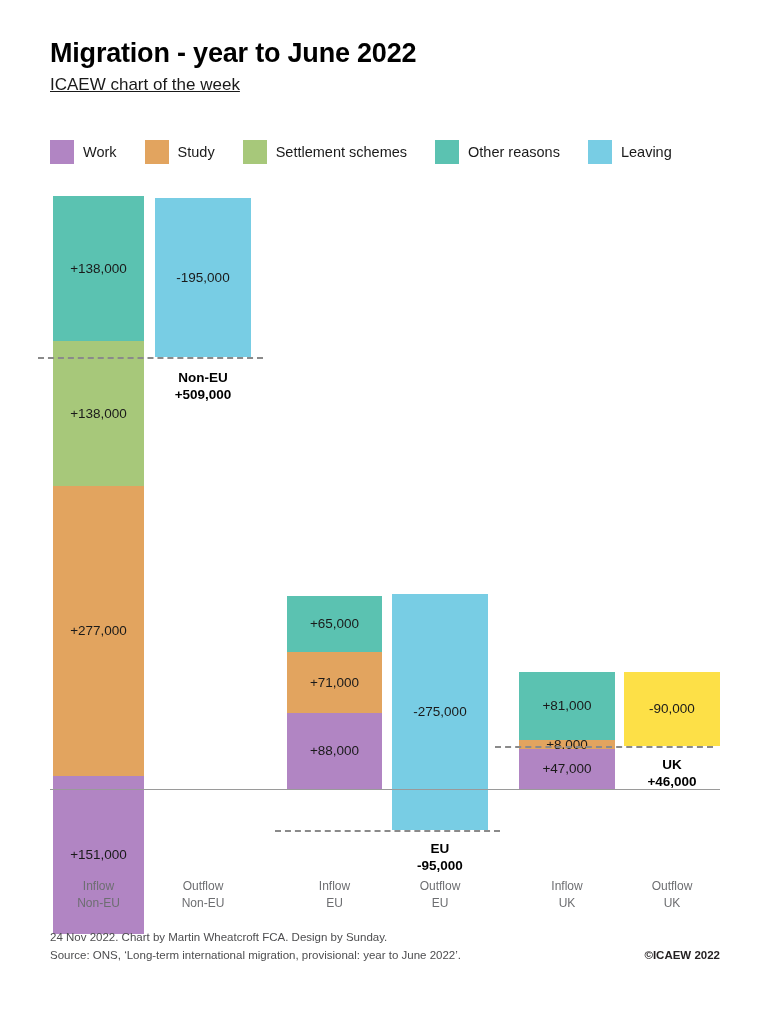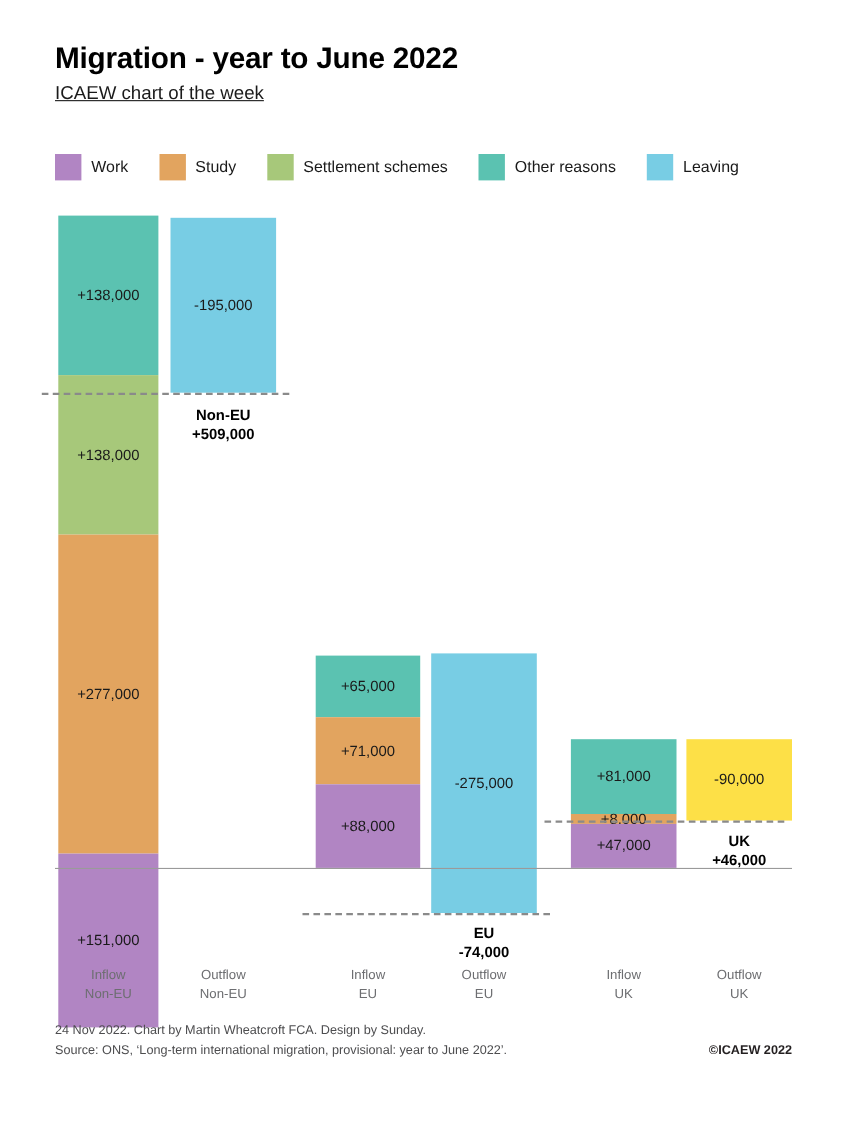--- a/index.html
+++ b/index.html
@@ -241,21 +241,21 @@
   <div class="net-guide" style="left:38px; width:225px; top:357px;"></div>
   <div class="net-guide" style="left:275px; width:225px; top:830px;"></div>
   <div class="net-guide" style="left:495px; width:218px; top:746px;"></div>
 
   <div class="net-label" style="left:155px; width:96px; top:370px;">
     <span>Non-EU</span><br>
     <span>+509,000</span>
   </div>
   <div class="net-label" style="left:392px; width:96px; top:841px;">
     <span>EU</span><br>
-    <span>-74,000</span>
+    <span>-95,000</span>
   </div>
   <div class="net-label" style="left:624px; width:96px; top:757px;">
     <span>UK</span><br>
     <span>+46,000</span>
   </div>
 
   <div class="cat-label" style="left:53px; width:91px;">
     <span>Inflow</span><br>
     <span>Non-EU</span>
   </div>

